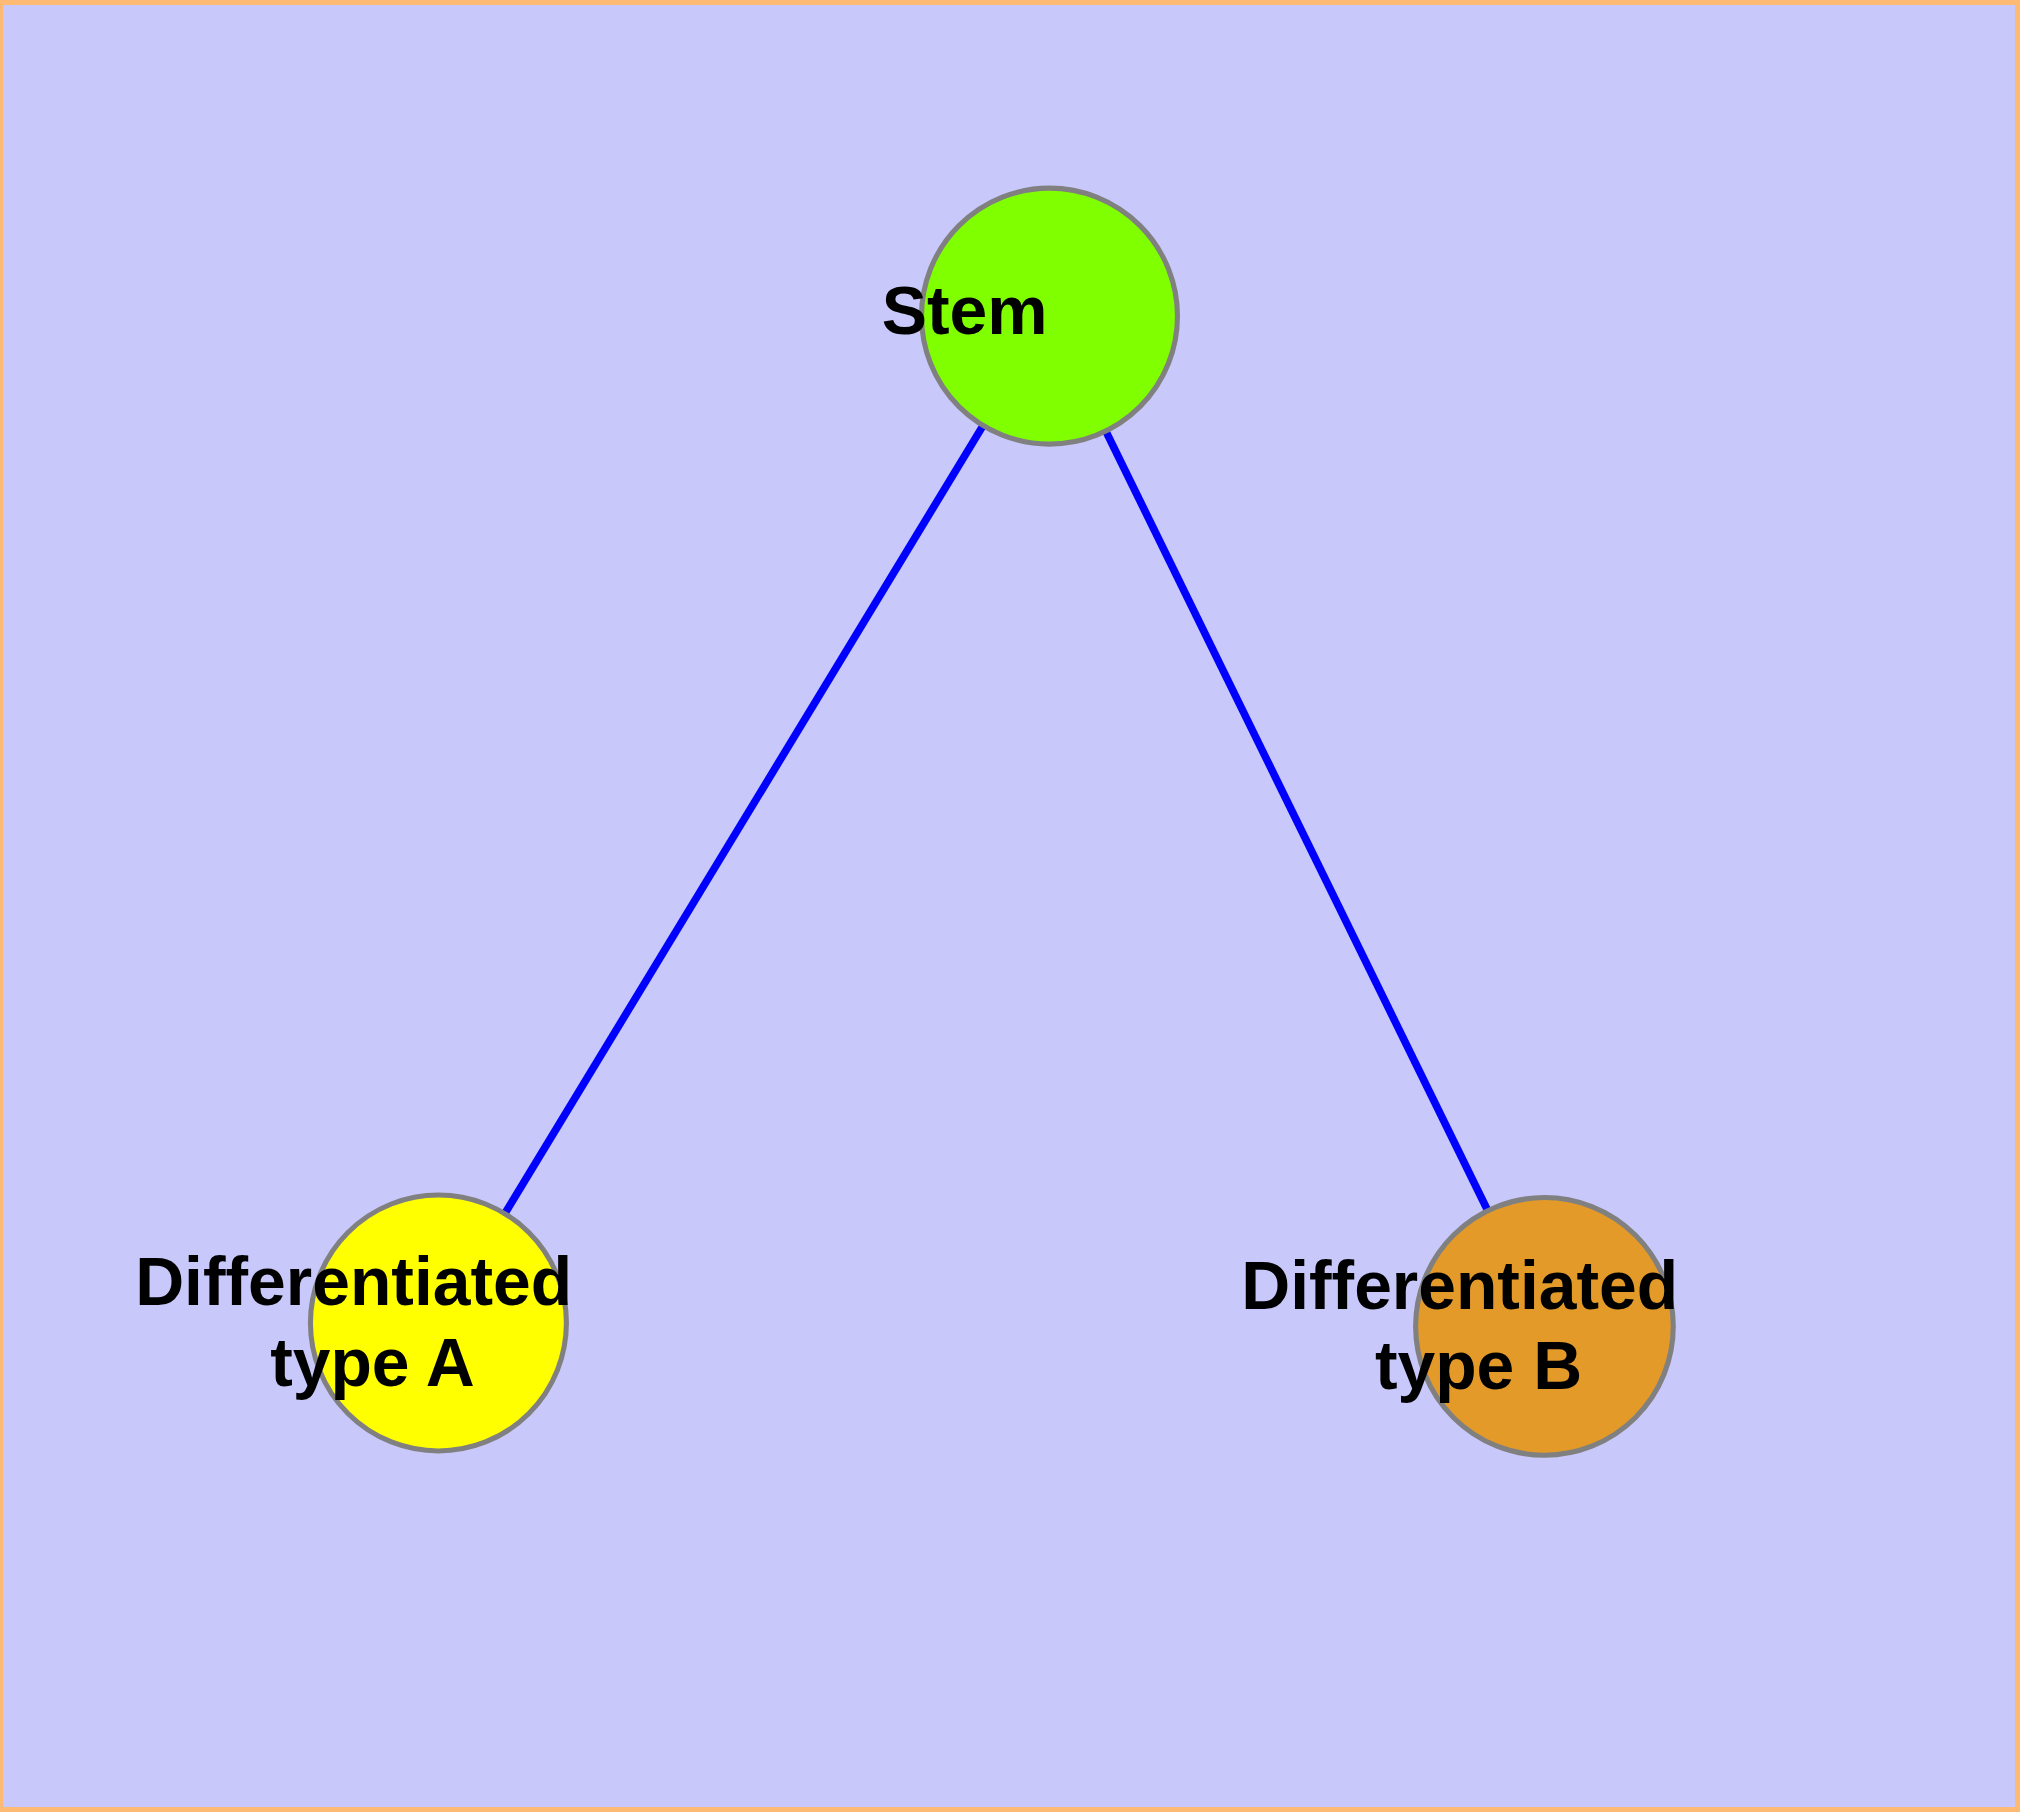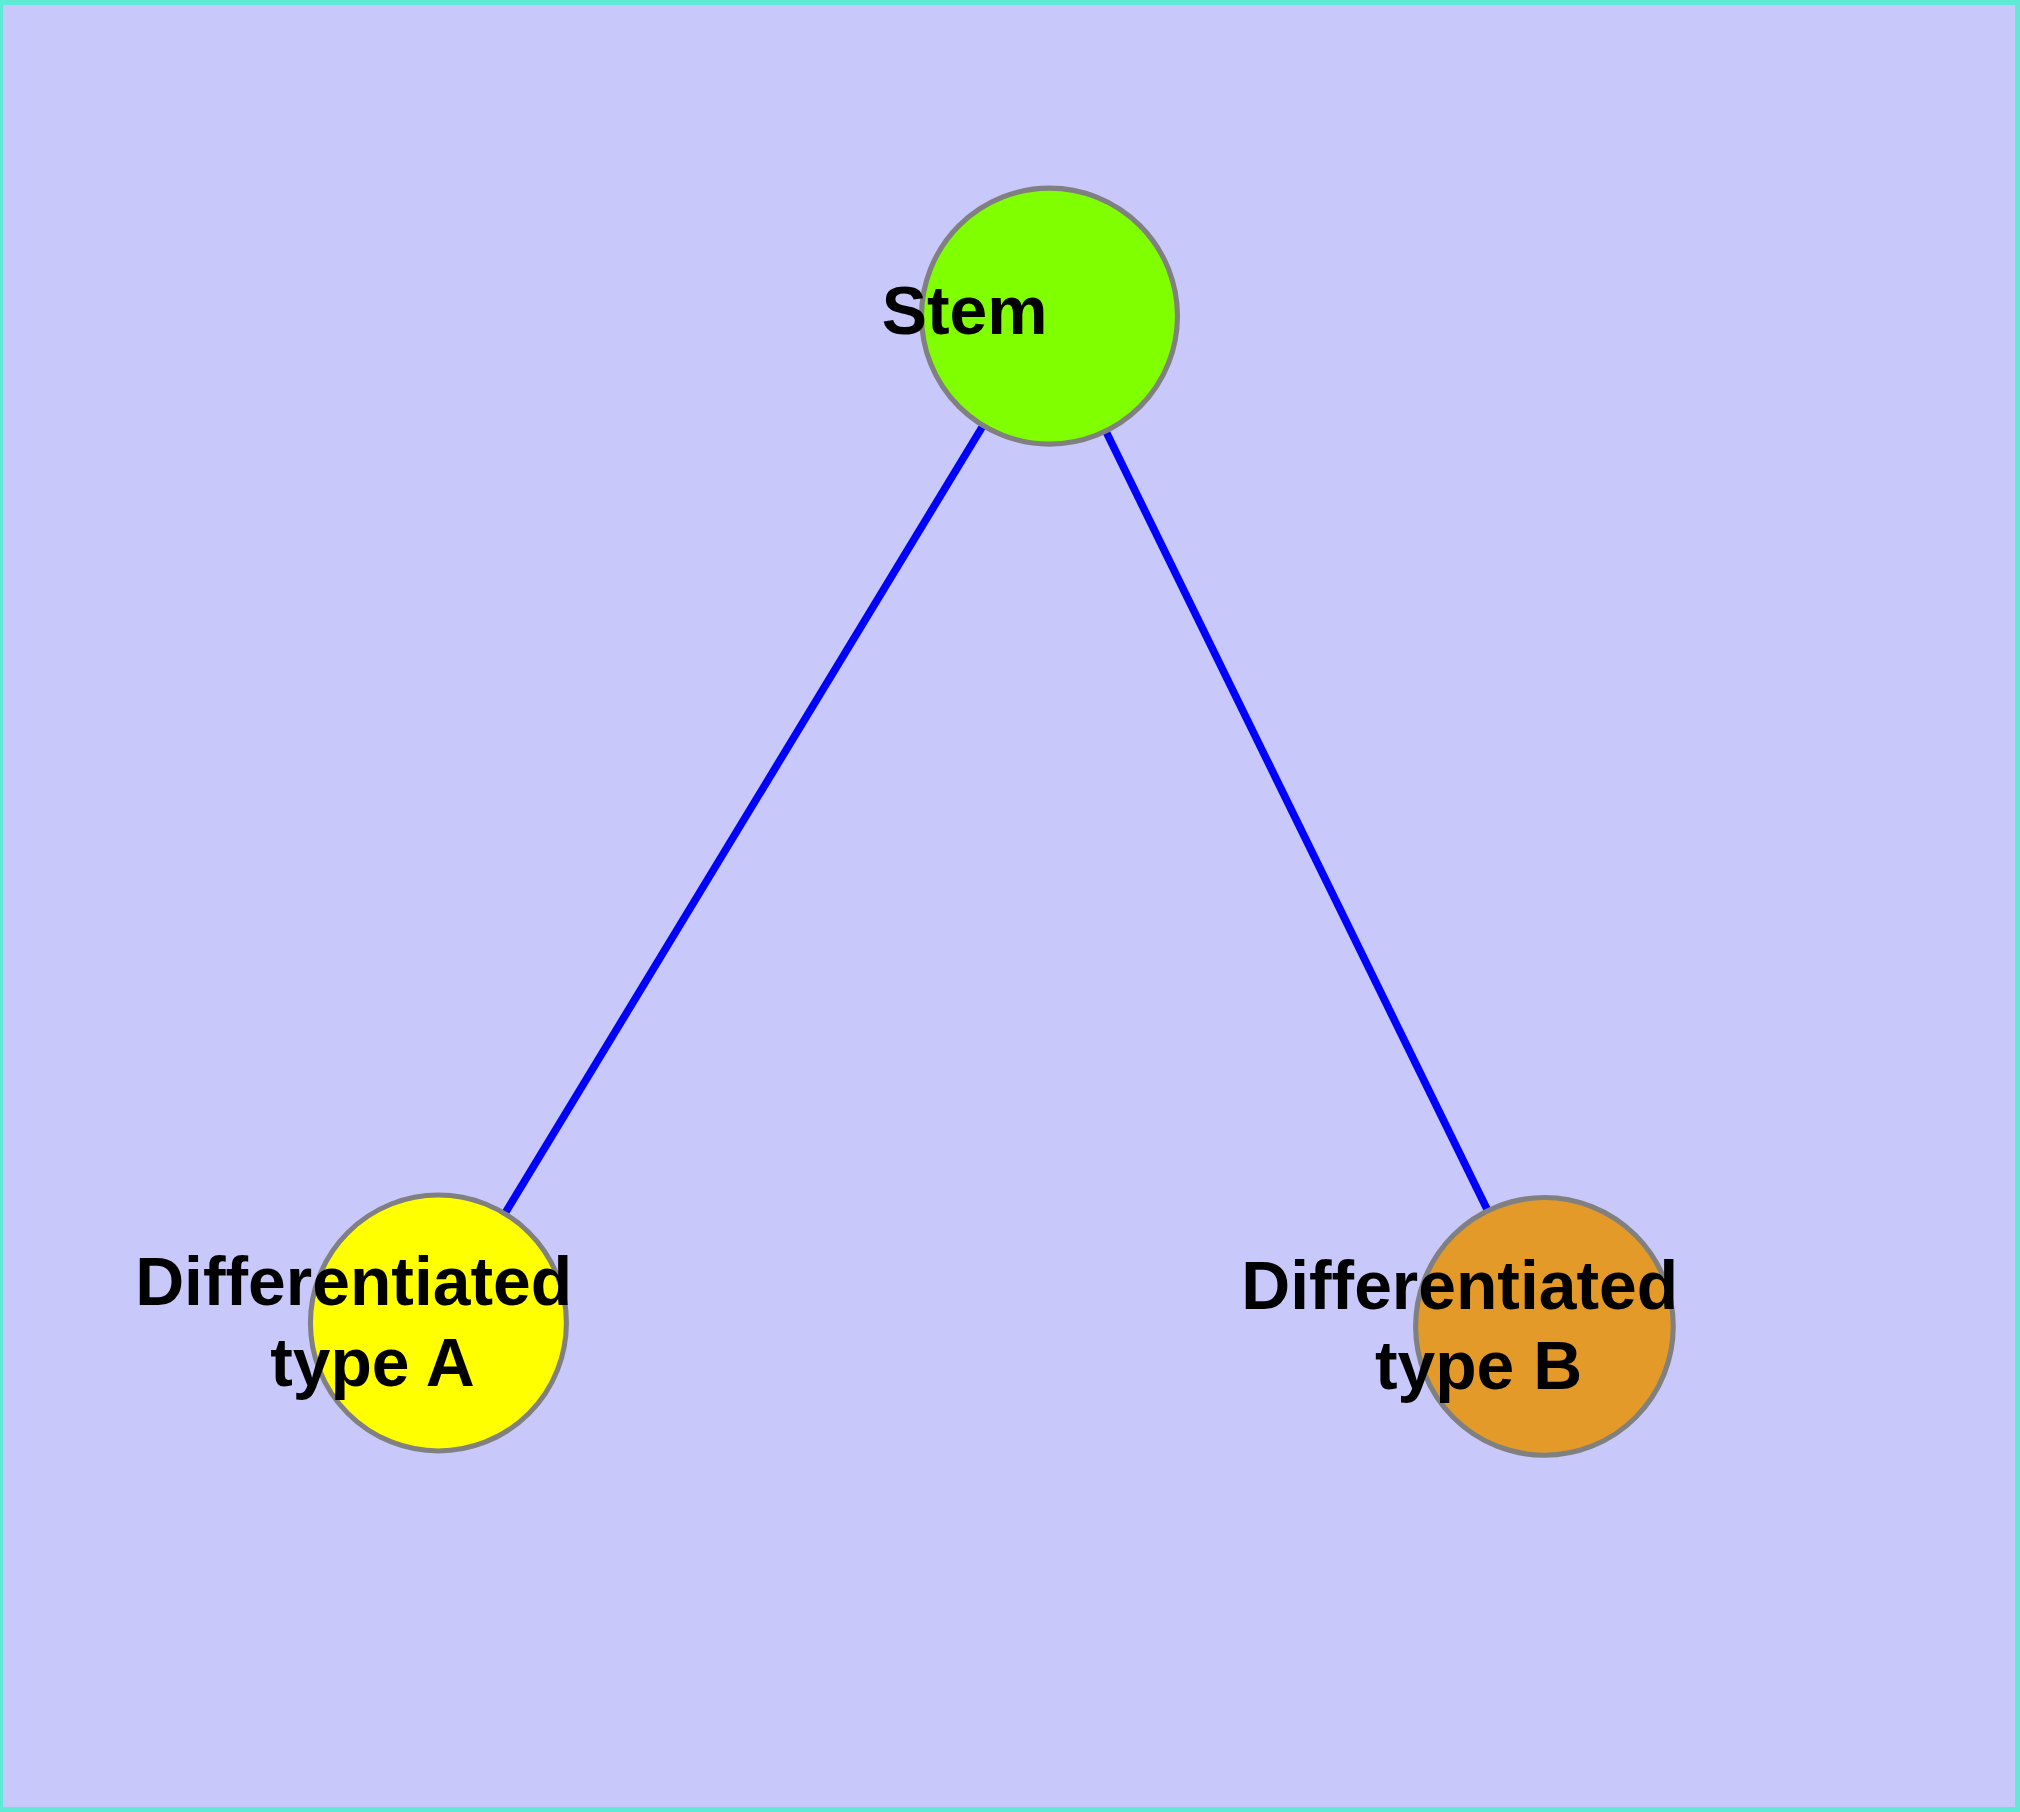--- a/index.html
+++ b/index.html
@@ -48,21 +48,21 @@
     font-size: 80px;
     fill: #000000;
     text-anchor: middle;
     dominant-baseline: middle;
     white-space: pre;
   }
 </style>
 </head>
 <body>
 
-<div id="canvas" style="width: 2021px; height: 1812px; background: #5eead4;">
+<div id="canvas" style="width: 2021px; height: 1812px; background: #fdba74;">
   <div id="plot-area" style="background: rgb(200, 200, 250); width: 2012px; height: 1802px;"></div>
 
   <svg id="graph-svg" viewBox="0 0 2384 2138" xmlns="http://www.w3.org/2000/svg" style="width: 2021px; height: 1812px;">
 
     <g>
       <line class="edge-line" x1="1238" y1="373" x2="517" y2="1561" style="stroke: rgb(0, 0, 255); stroke-width: 9;"></line>
       <line class="edge-line" x1="1238" y1="373" x2="1822" y2="1565" style="stroke: rgb(0, 0, 255); stroke-width: 9;"></line>
     </g>
 
     <g>

